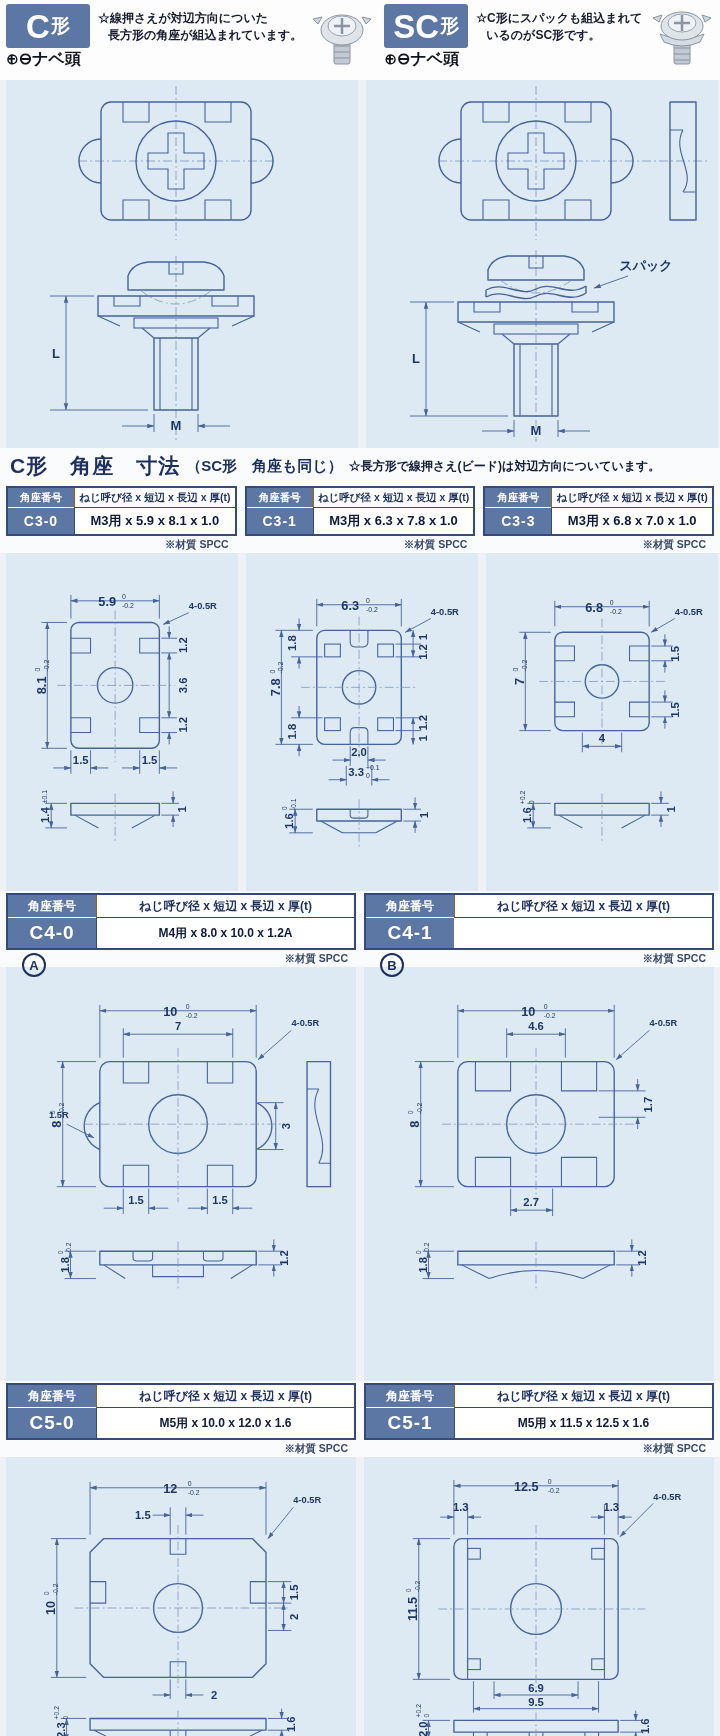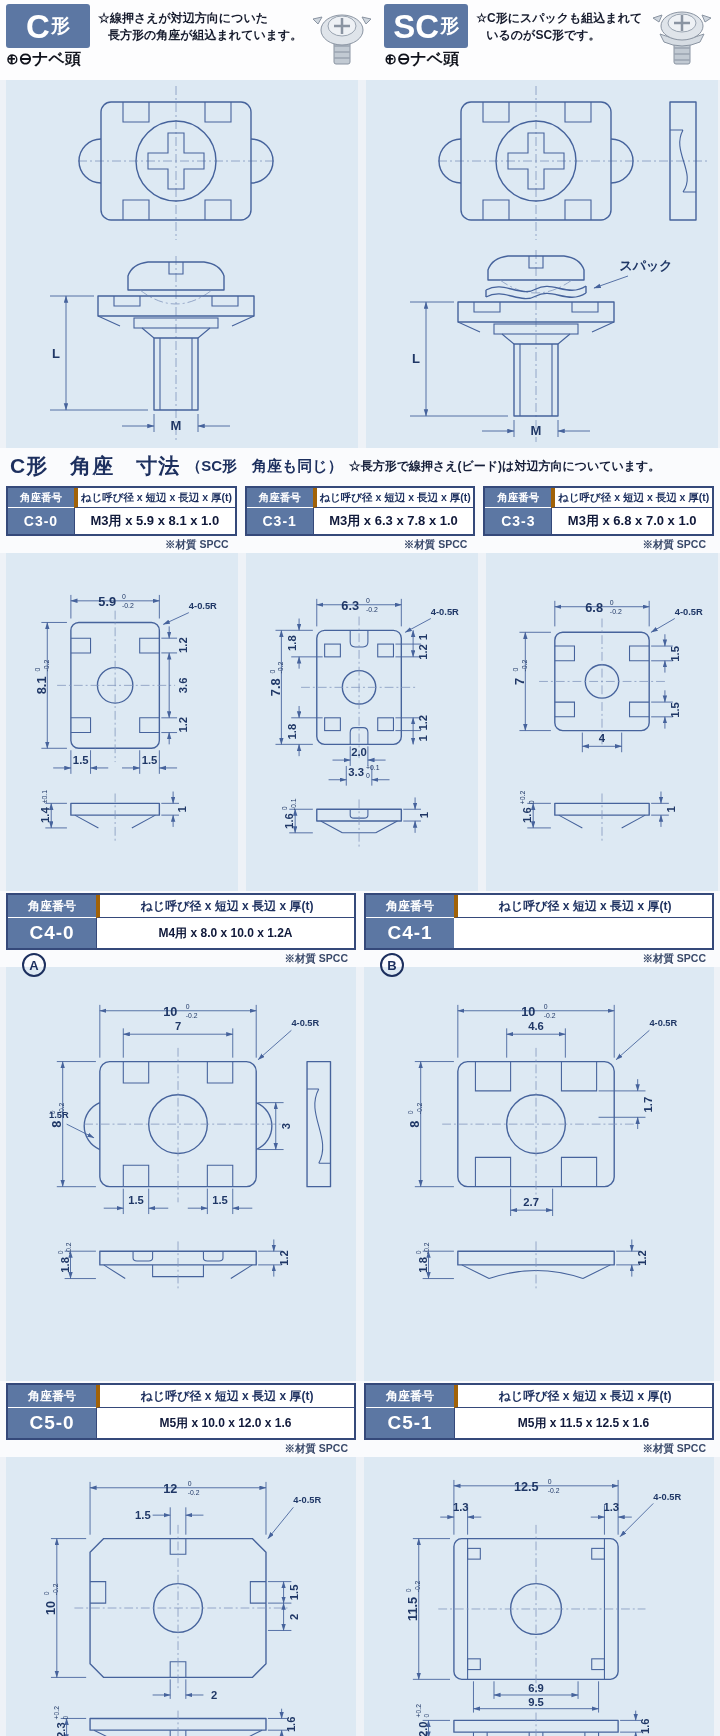--- a/index.html
+++ b/index.html
@@ -17,21 +17,21 @@
   .asm-row{height:368px;display:flex;gap:8px;padding:0 6px;box-sizing:border-box;}
   .panel{flex:1;background:#dde9f3;}
   .sec-title{height:36px;display:flex;align-items:center;padding-left:10px;gap:6px;background:#fafbfd;white-space:nowrap;}
   .t-main{font-size:21px;font-weight:bold;color:#1c2f5e;letter-spacing:1px;}
   .t-paren{font-size:15px;font-weight:bold;color:#1c2f5e;}
   .t-note{font-size:12px;font-weight:bold;color:#141d38;}
   .spec-row{display:flex;gap:8px;padding:2px 6px 0;background:#fafbfd;box-sizing:border-box;}
   .spec-col{flex:1;}
   .spec-table{display:grid;grid-template-columns:66px 1fr;border:2px solid #35497a;background:#fff;}
   .st-nh{background:#5c77a3;color:#fff;font-size:10.5px;font-weight:bold;display:flex;align-items:center;justify-content:center;height:19px;border-bottom:1px solid #fff;}
-  .st-dh{background:#fff;color:#1c2f5e;font-size:10.5px;font-weight:bold;display:flex;align-items:center;justify-content:center;height:19px;border-bottom:1px solid #35497a;border-left:4px solid #a16207;white-space:nowrap;}
+  .st-dh{background:#fff;color:#1c2f5e;font-size:10.5px;font-weight:bold;display:flex;align-items:center;justify-content:center;height:19px;border-bottom:1px solid #35497a;border-left:1px solid #a16207;white-space:nowrap;}
   .st-id{background:#5c77a3;color:#fff;font-size:14px;font-weight:bold;display:flex;align-items:center;justify-content:center;height:26px;letter-spacing:1px;}
   .st-val{background:#fff;color:#10193a;font-size:13px;font-weight:bold;display:flex;align-items:center;justify-content:center;height:26px;border-left:1px solid #35497a;white-space:nowrap;}
   .two .spec-table{grid-template-columns:88px 1fr;}
   .two .st-nh,.two .st-dh{height:22px;font-size:12px;}
   .two .st-id{height:30px;font-size:19px;}
   .two .st-val{height:30px;font-size:12px;}
   .mat-row{height:17px;display:flex;justify-content:flex-end;align-items:center;font-size:10.5px;color:#39496a;font-weight:bold;padding-right:8px;position:relative;}
   .variant{position:absolute;left:16px;top:3px;width:20px;height:20px;border:2px solid #1c2f5e;border-radius:50%;color:#1c2f5e;font-weight:bold;font-size:13px;display:flex;align-items:center;justify-content:center;z-index:2;}
   .draw-row{display:flex;gap:8px;padding:0 6px;box-sizing:border-box;background:#eef2f7;}
   .r1{height:338px;} .r2{height:414px;} .r3{height:352px;}

